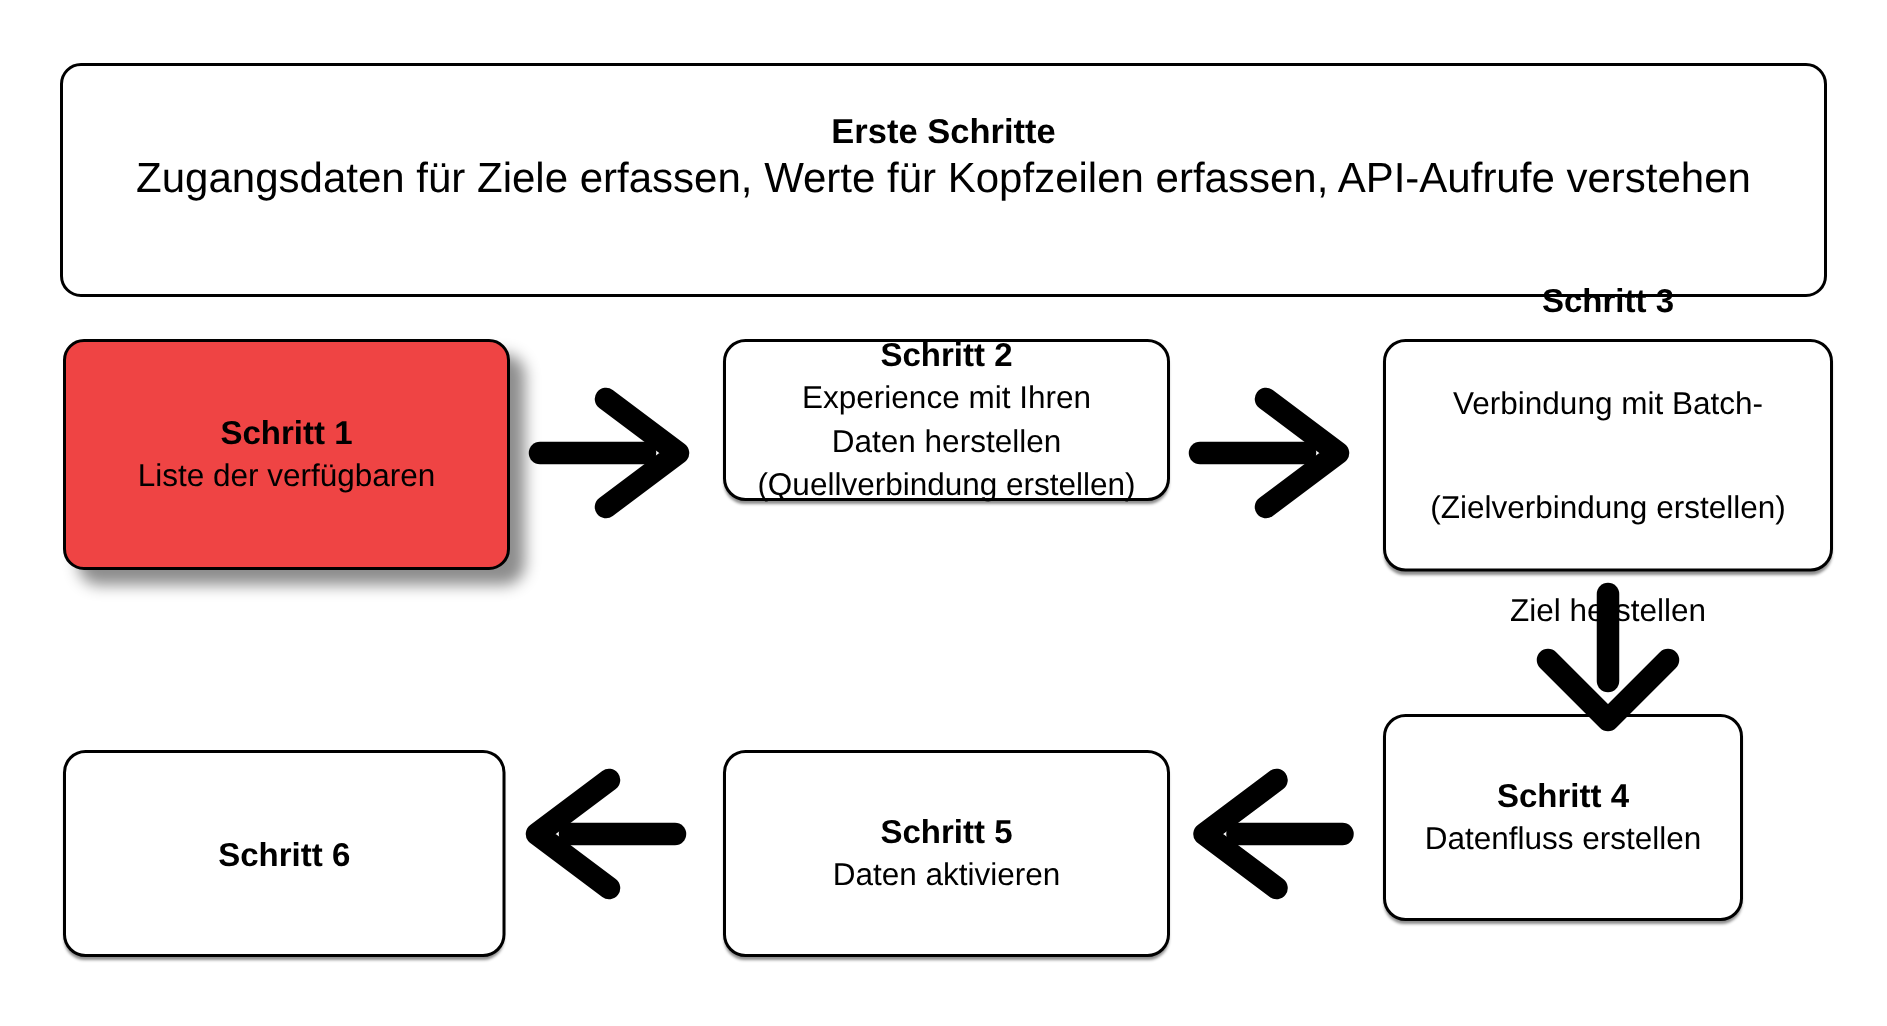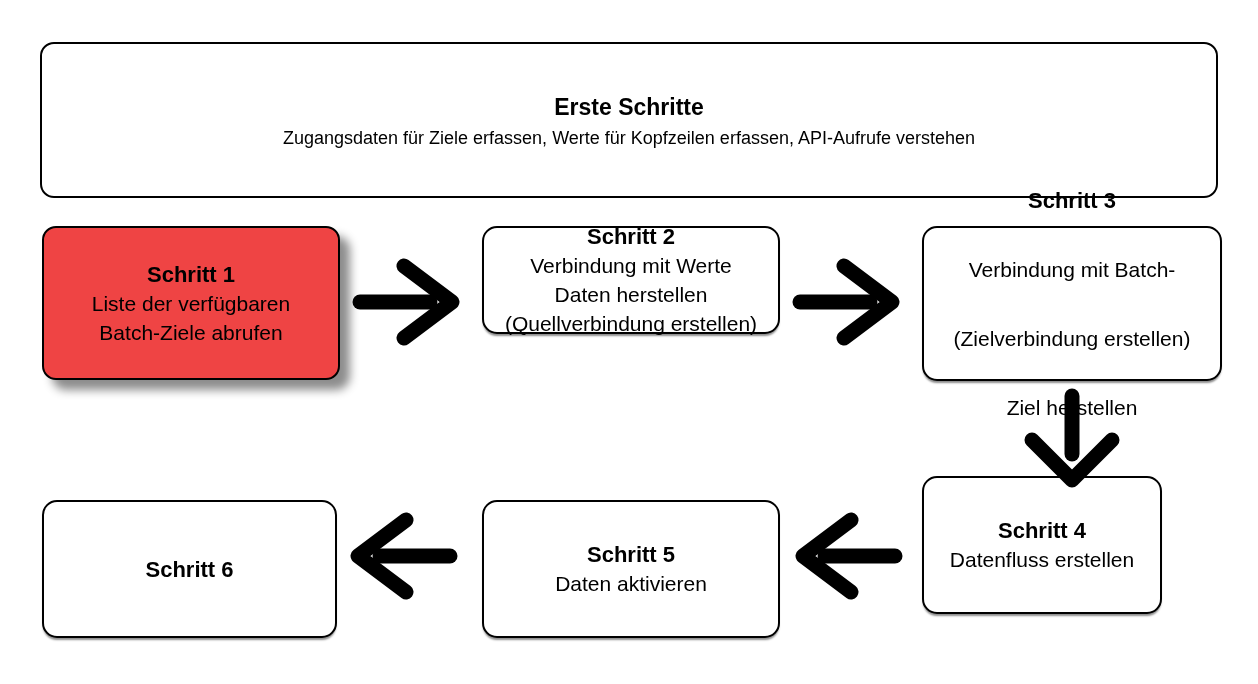--- a/index.html
+++ b/index.html
@@ -11,24 +11,24 @@
     position:absolute;box-sizing:border-box;background:#fff;
     border:2px solid #000;border-radius:15px;
     display:flex;flex-direction:column;align-items:center;justify-content:center;
     text-align:center;
   }
   .box .title{font-weight:bold;font-size:22px;line-height:29px;}
   .box .line{font-size:21px;line-height:29px;}
   
   .header-box{
     left:40px;top:42px;width:1178px;height:156px;border-radius:14px;
-    justify-content:flex-start;padding-top:48px;
+    justify-content:flex-start;padding-top:28px;
   }
   .header-box .title{font-size:23px;line-height:31px;}
-  .header-box .line{font-size:18px;line-height:31px;}
+  .header-box .line{font-size:28px;line-height:31px;}
   
   .step{box-shadow:0 3px 2px -1px rgba(0,0,0,0.45);}
   .s1{left:42px;top:226px;width:298px;height:154px;border-width:2.5px;border-radius:14px;
       box-shadow:10px 10px 10px rgba(0,0,0,0.45);}
   .s2{left:482px;top:226px;width:298px;height:108px;}
   .s3{left:922px;top:226px;width:300px;height:155px;gap:40px;}
   .s4{left:922px;top:476px;width:240px;height:138px;}
   .s5{left:482px;top:500px;width:298px;height:138px;}
   .s6{left:42px;top:500px;width:295px;height:138px;}
   .arrow{position:absolute;}
@@ -46,26 +46,25 @@
 <div class="canvas">
 
   <div class="box header-box">
     <div class="title">Erste Schritte</div>
     <div class="line">Zugangsdaten für Ziele erfassen, Werte für Kopfzeilen erfassen, API-Aufrufe verstehen</div>
   </div>
 
   <div class="box step s1 step-highlight" style="background: #ef4444;">
     <div class="title">Schritt 1</div>
     <div class="line">Liste der verfügbaren</div>
-    <div class="line">Batch-Ziele abrufen</div>
   </div>
 
   <div class="box step s2">
     <div class="title">Schritt 2</div>
-    <div class="line">Verbindung mit Werte</div>
+    <div class="line">Experience mit Ihren</div>
     <div class="line">Daten herstellen</div>
     <div class="line">(Quellverbindung erstellen)</div>
   </div>
 
   <div class="box step s3">
     <div class="title">Schritt 3</div>
     <div class="line">Verbindung mit Batch-</div>
     <div class="line">(Zielverbindung erstellen)</div>
     <div class="line">Ziel herstellen</div>
   </div>

